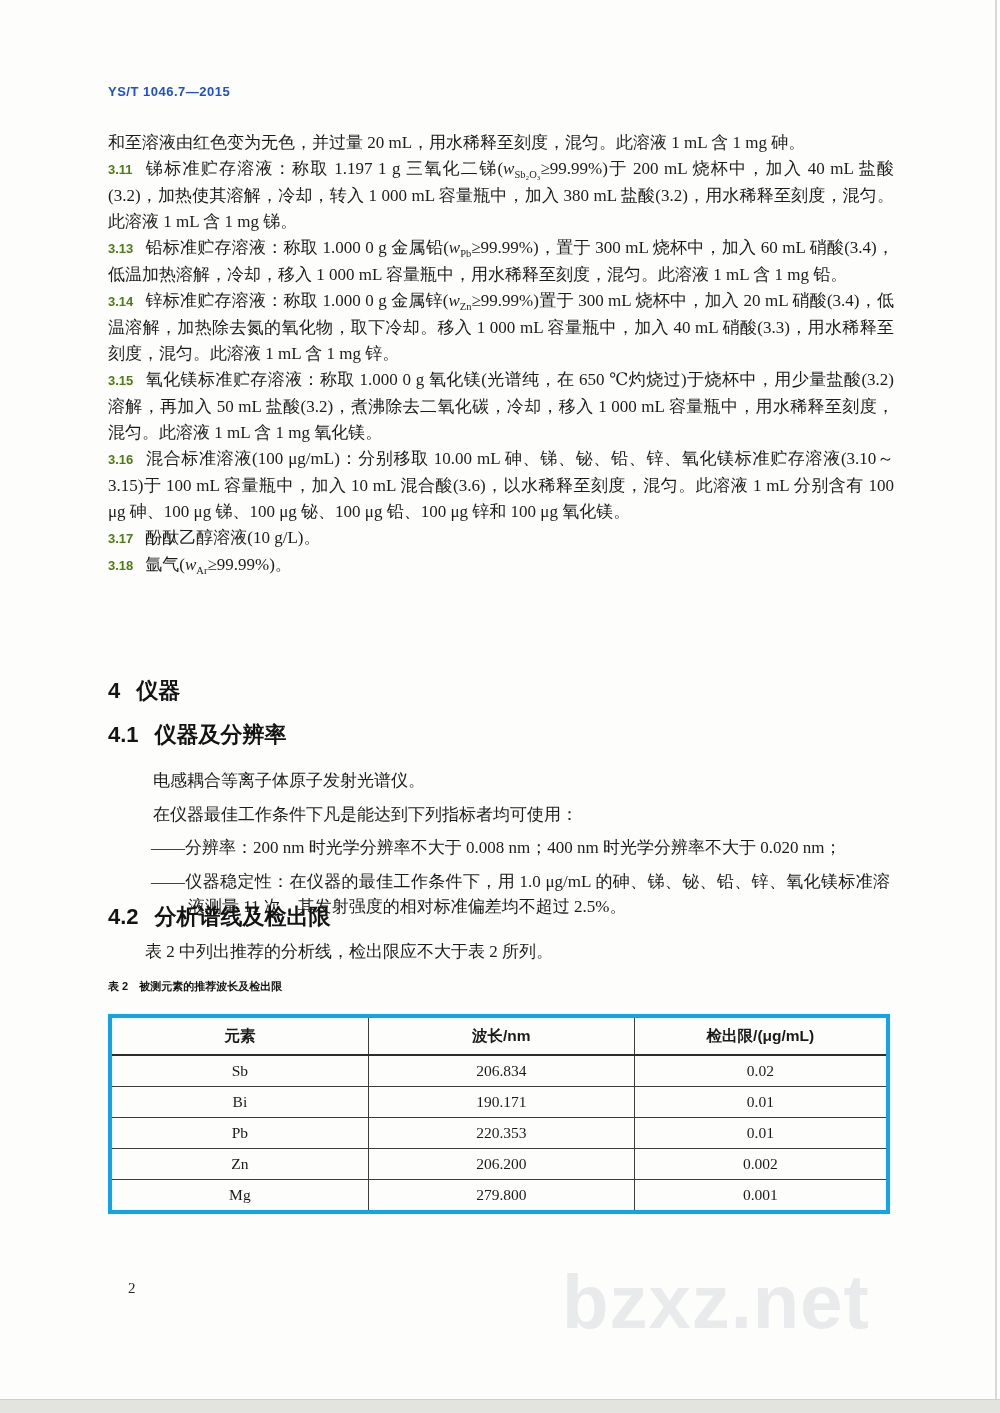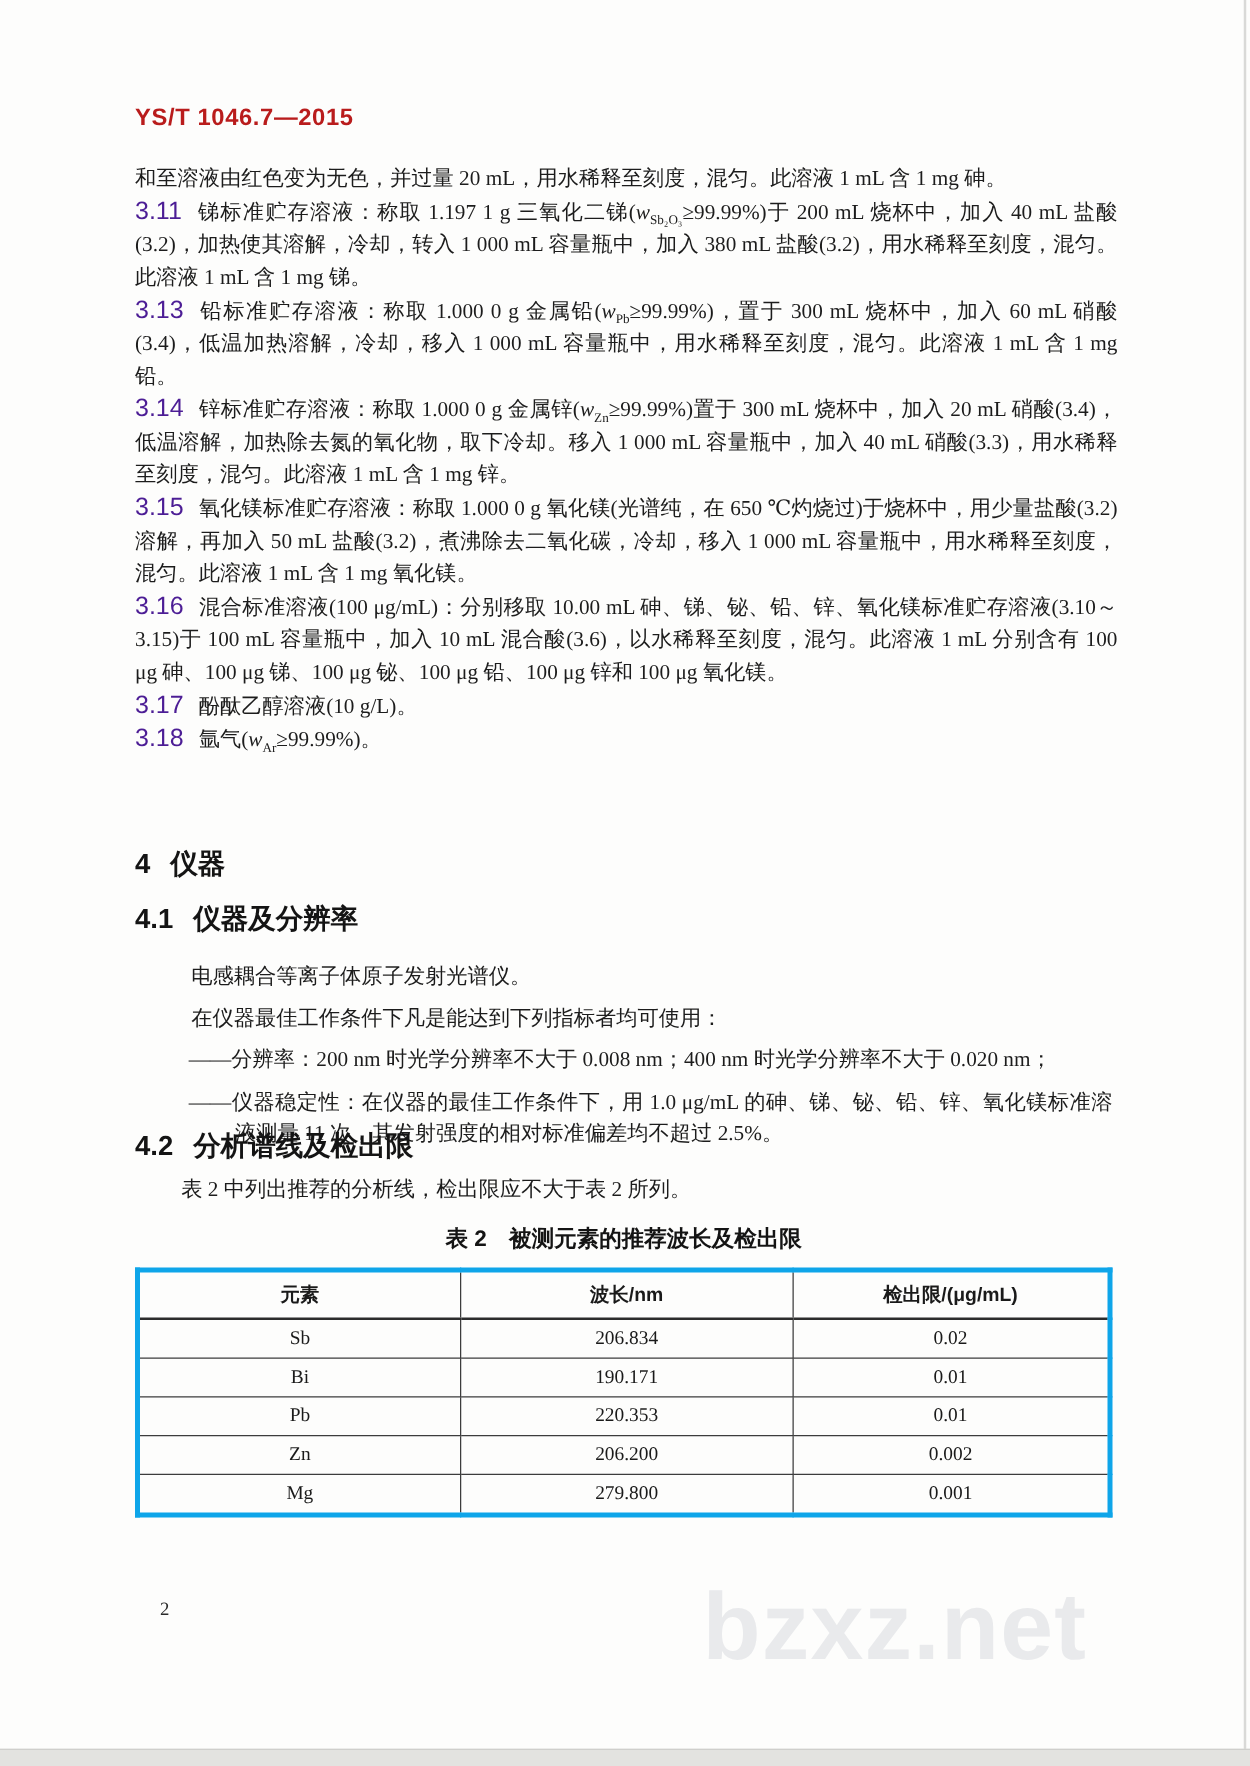--- a/index.html
+++ b/index.html
@@ -8,31 +8,31 @@
     background:#fbfbfa;
     font-family:"Liberation Serif","DejaVu Serif",serif;
     color:#1c1c1c;
     overflow:hidden;
     position:relative;
   }
   .scan{position:absolute;inset:0;background:#fdfdfc;}
   .std-code{
     position:absolute;left:108px;top:84px;
     font-family:"Liberation Sans","DejaVu Sans",sans-serif;
-    font-weight:bold;font-size:19px;letter-spacing:.5px;color:#b91c1c;
+    font-weight:bold;font-size:13px;letter-spacing:.5px;color:#1d4ed8;
   }
   
   .clauses{position:absolute;left:108px;top:130px;width:786px;}
   .clauses p{
     margin:0;font-size:17px;line-height:26px;
     text-align:justify;text-justify:inter-ideograph;
   }
   .cnum{
     font-family:"Liberation Sans","DejaVu Sans",sans-serif;
-    font-weight:normal;font-size:20px;margin-right:12px;color:#4c1d95;
+    font-weight:bold;font-size:13px;margin-right:12px;color:#4d7c0f;
   }
   sub{font-size:10.5px;line-height:0;}
   .it{font-style:italic;}
   
   .h{
     position:absolute;left:108px;
     font-family:"Liberation Sans","DejaVu Sans",sans-serif;
     font-weight:bold;font-size:22px;color:#141414;
   }
   .h .hn{margin-right:16px;}
@@ -43,23 +43,23 @@
   .b41{position:absolute;left:108px;top:760px;width:790px;}
   .b41 p{margin:8px;font-size:17px;line-height:25.5px;text-align:justify;text-justify:inter-ideograph;}
   .ind{text-indent:37px;}
   .dash{padding-left:72px;text-indent:-37px;}
   .intro{
     position:absolute;left:108px;top:940px;width:786px;
     margin:0;font-size:17px;text-indent:37px;
   }
   .caption{
     position:absolute;left:108px;top:979px;width:782px;
-    text-align:center;
+    text-align:left;
     font-family:"Liberation Sans","DejaVu Sans",sans-serif;
-    font-weight:bold;font-size:18px;color:#141414;
+    font-weight:bold;font-size:11px;color:#141414;
   }
   
   table.t2{
     position:absolute;left:108px;top:1014px;width:782px;
     border-collapse:collapse;table-layout:fixed;
     font-size:15.5px;color:#1a1a1a;
   }
   table.t2 th,table.t2 td{
     border:1px solid #3c3c3c;text-align:center;padding:0;
   }

